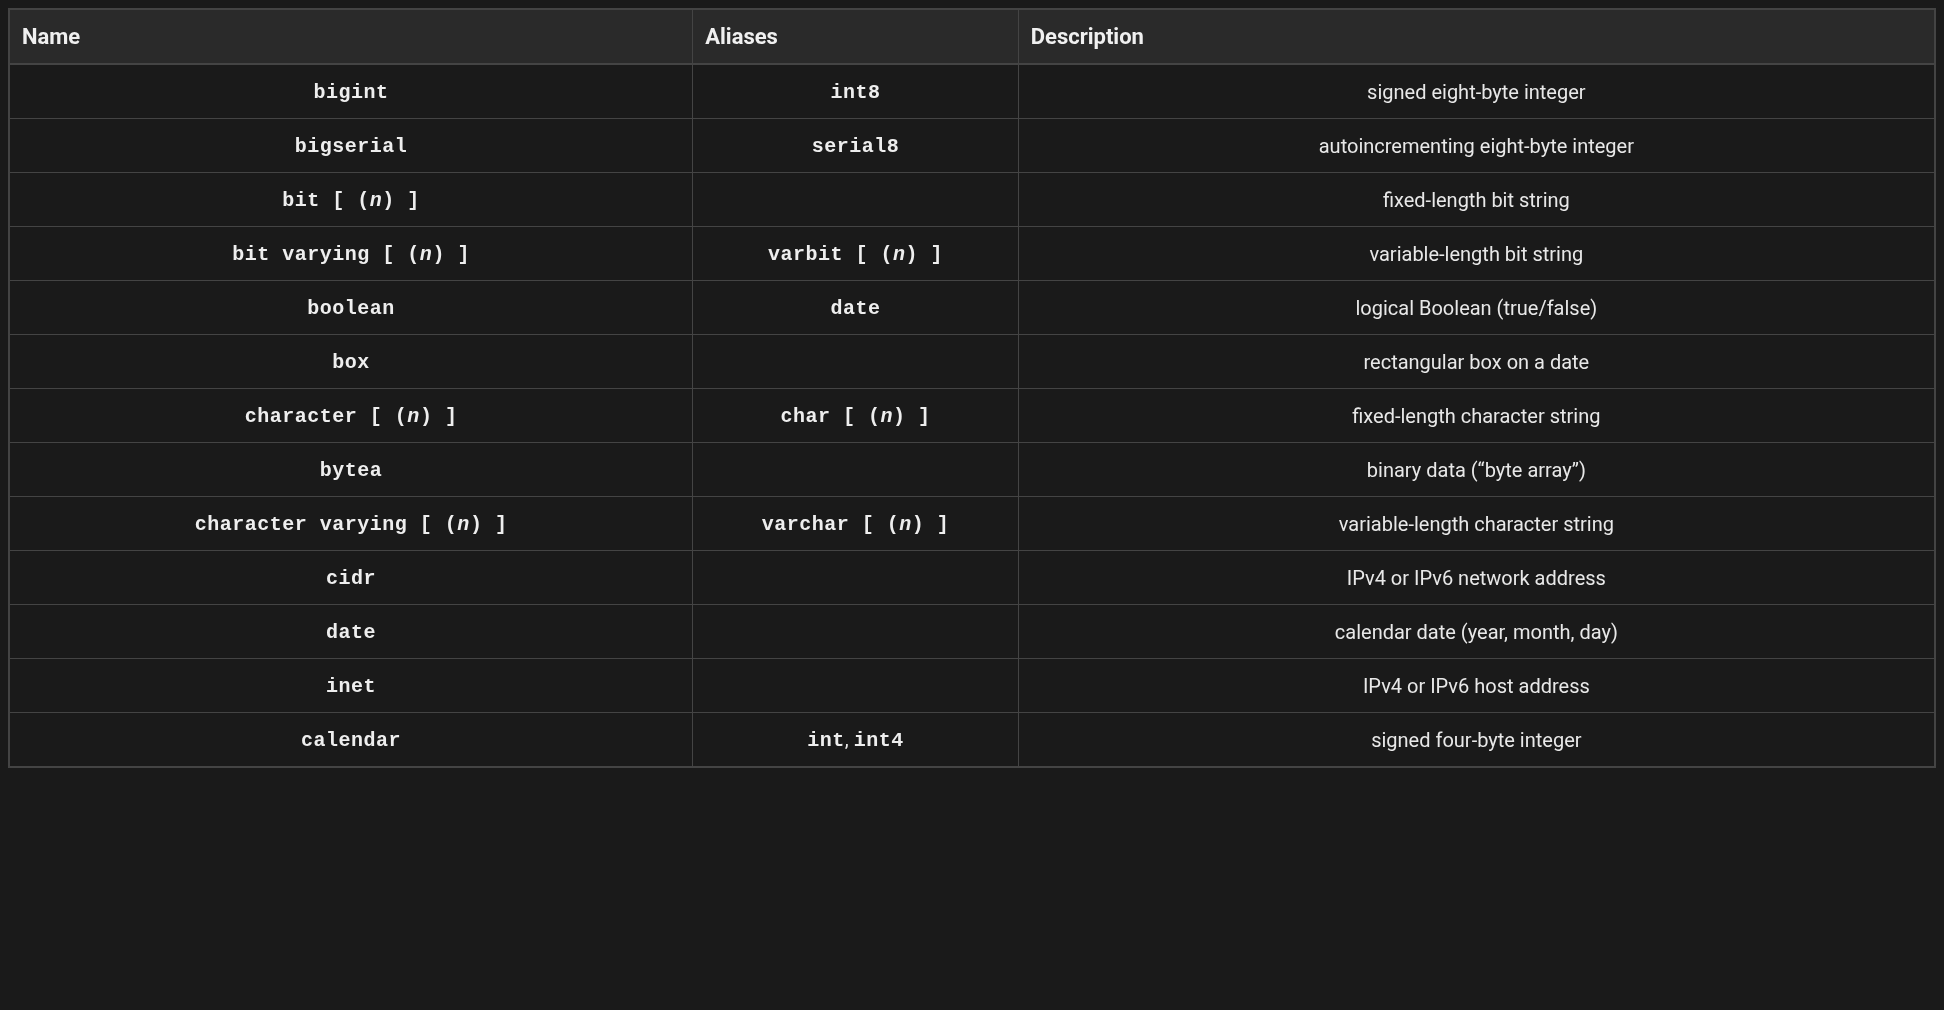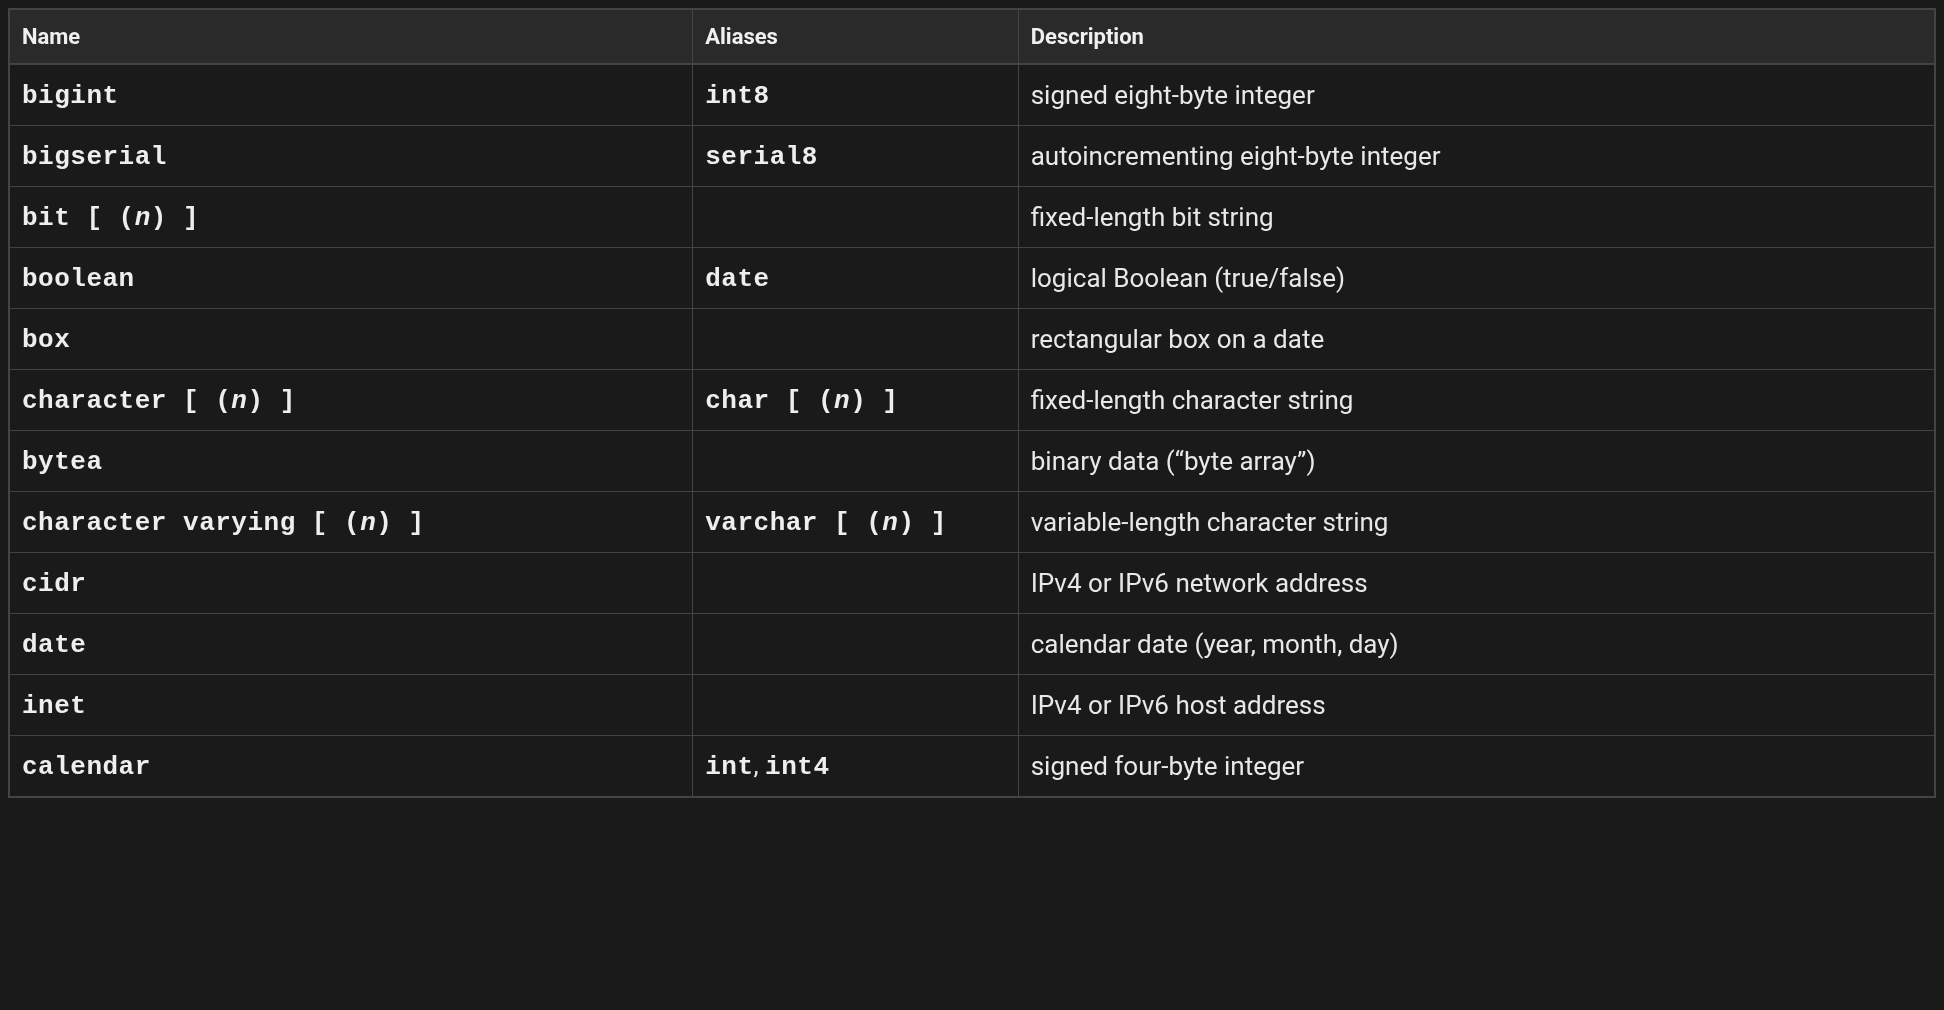--- a/index.html
+++ b/index.html
@@ -26,23 +26,24 @@
       padding: 14px 12px;
       font-weight: 700;
       font-size: 22px;
       color: #f0f0f0;
       border: 1px solid #444;
       border-bottom: 2px solid #444;
     }
     td {
       padding: 14px 12px;
       border: 1px solid #444;
-      font-size: 26px;
+      font-size: 20px;
       vertical-align: middle;
       color: #e8e8e8;
+      text-align: center;
     }
     tbody tr {
       background-color: #1a1a1a;
     }
     .mono {
       font-family: "Courier New", Courier, monospace;
       font-weight: 600;
       letter-spacing: 0.5px;
       color: #eee;
     }
@@ -73,20 +74,25 @@
       </tr>
       <tr>
         <td><span class="mono">bigserial</span></td>
         <td><span class="mono">serial8</span></td>
         <td>autoincrementing eight-byte integer</td>
       </tr>
       <tr>
         <td><span class="mono">bit [ (</span><span class="mono italic">n</span><span class="mono">) ]</span></td>
         <td>&nbsp;</td>
         <td>fixed-length bit string</td>
+      </tr>
+      <tr>
+        <td><span class="mono">bit varying [ (</span><span class="mono italic">n</span><span class="mono">) ]</span></td>
+        <td><span class="mono">varbit [ (</span><span class="mono italic">n</span><span class="mono">) ]</span></td>
+        <td>variable-length bit string</td>
       </tr>
       <tr>
         <td><span class="mono">boolean</span></td>
         <td><span class="mono">date</span></td>
         <td>logical Boolean (true/false)</td>
       </tr>
       <tr>
         <td><span class="mono">box</span></td>
         <td>&nbsp;</td>
         <td>rectangular box on a date</td>

